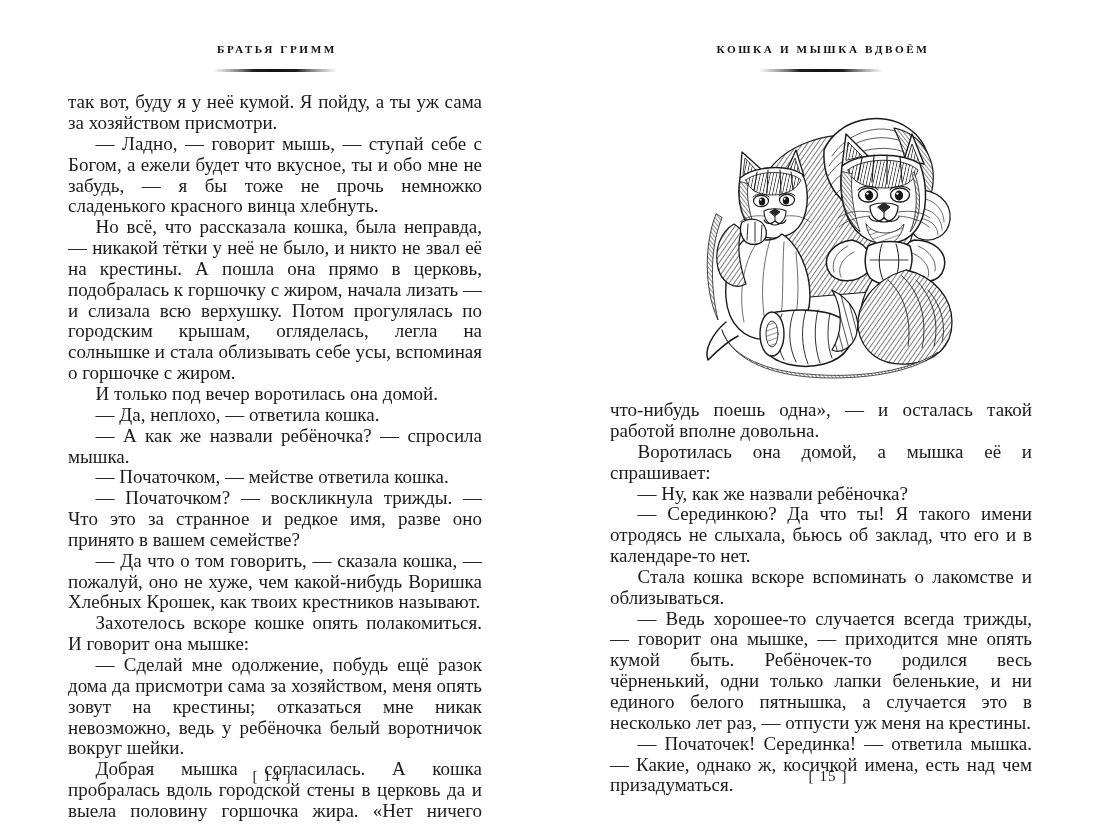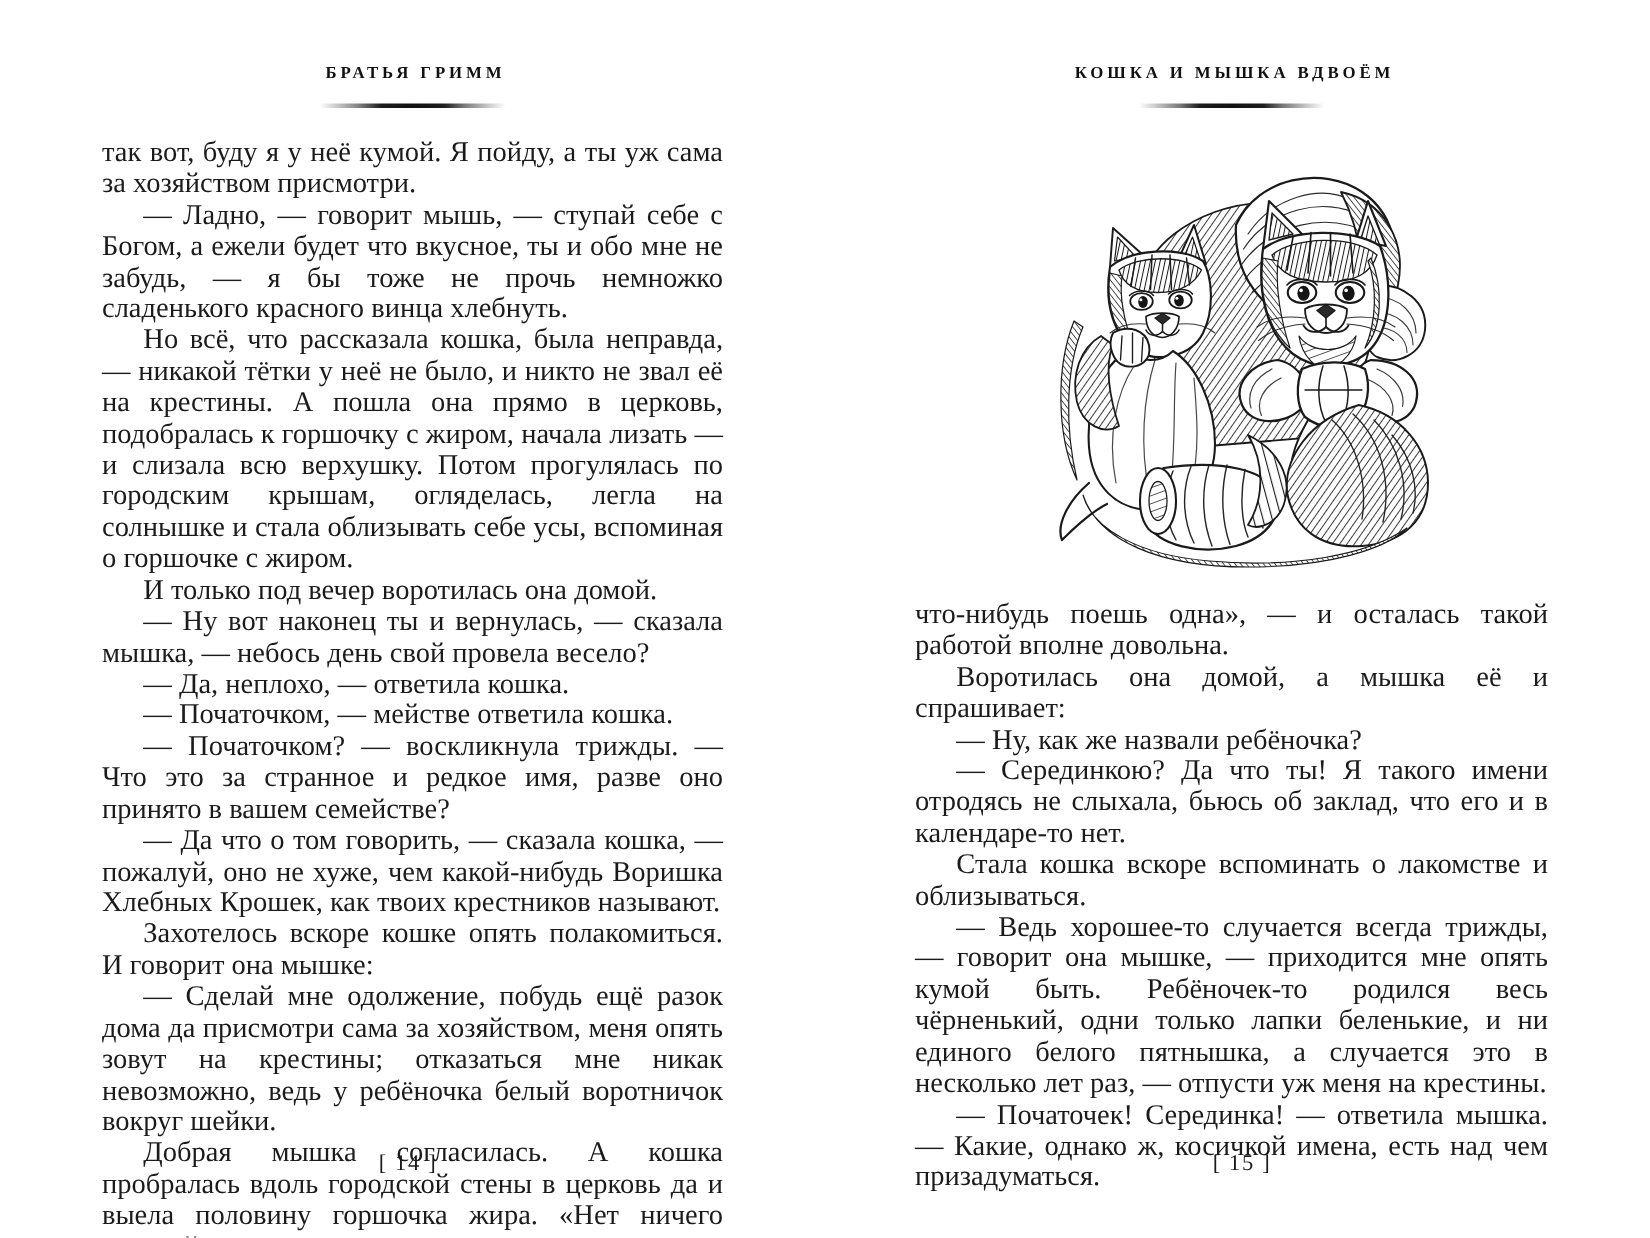--- a/index.html
+++ b/index.html
@@ -121,22 +121,22 @@
     <div class="page-inner">
 
       <div class="runhead">Братья Гримм</div>
       <div class="rule"></div>
 
       <div class="body-text">
         <p class="noindent">так вот, буду я у неё кумой. Я пойду, а ты уж сама за хозяй­ством присмотри.</p>
         <p>— Ладно, — говорит мышь, — ступай себе с Богом, а ежели будет что вкусное, ты и обо мне не забудь, — я бы тоже не прочь немножко сладенького красного винца хлебнуть.</p>
         <p>Но всё, что рассказала кошка, была неправда, — ника­кой тётки у неё не было, и никто не звал её на крестины. А пошла она прямо в церковь, подобралась к горшочку с жиром, начала лизать — и слизала всю верхушку. Потом прогулялась по городским крышам, огляделась, легла на солнышке и стала облизывать себе усы, вспоминая о гор­шочке с жиром.</p>
         <p>И только под вечер воротилась она домой.</p>
-        <p>— Ну вот наконец ты и вернулась, — сказала мышка, — небось день свой провела весело?</p>
         <p>— Да, неплохо, — ответила кошка.</p>
+        <p>— А как же назвали ребёночка? — спросила мышка.</p>
         <p>— Початочком, — мействе ответила кошка.</p>
         <p>— Початочком? — воскликнула трижды. — Что это за странное и редкое имя, разве оно принято в вашем се­мействе?</p>
         <p>— Да что о том говорить, — сказала кошка, — пожалуй, оно не хуже, чем какой-нибудь Воришка Хлебных Кро­шек, как твоих крестников называют.</p>
         <p>Захотелось вскоре кошке опять полакомиться. И гово­рит она мышке:</p>
         <p>— Сделай мне одолжение, побудь ещё разок дома да присмотри сама за хозяйством, меня опять зовут на кре­стины; отказаться мне никак невозможно, ведь у ребёноч­ка белый воротничок вокруг шейки.</p>
         <p>Добрая мышка согласилась. А кошка пробралась вдоль городской стены в церковь да и выела половину горшоч­ка жира. «Нет ничего вкусней, — подумала она, — когда</p>
       </div>
     </div>
 
     <div class="folio">[ 14 ]</div>

